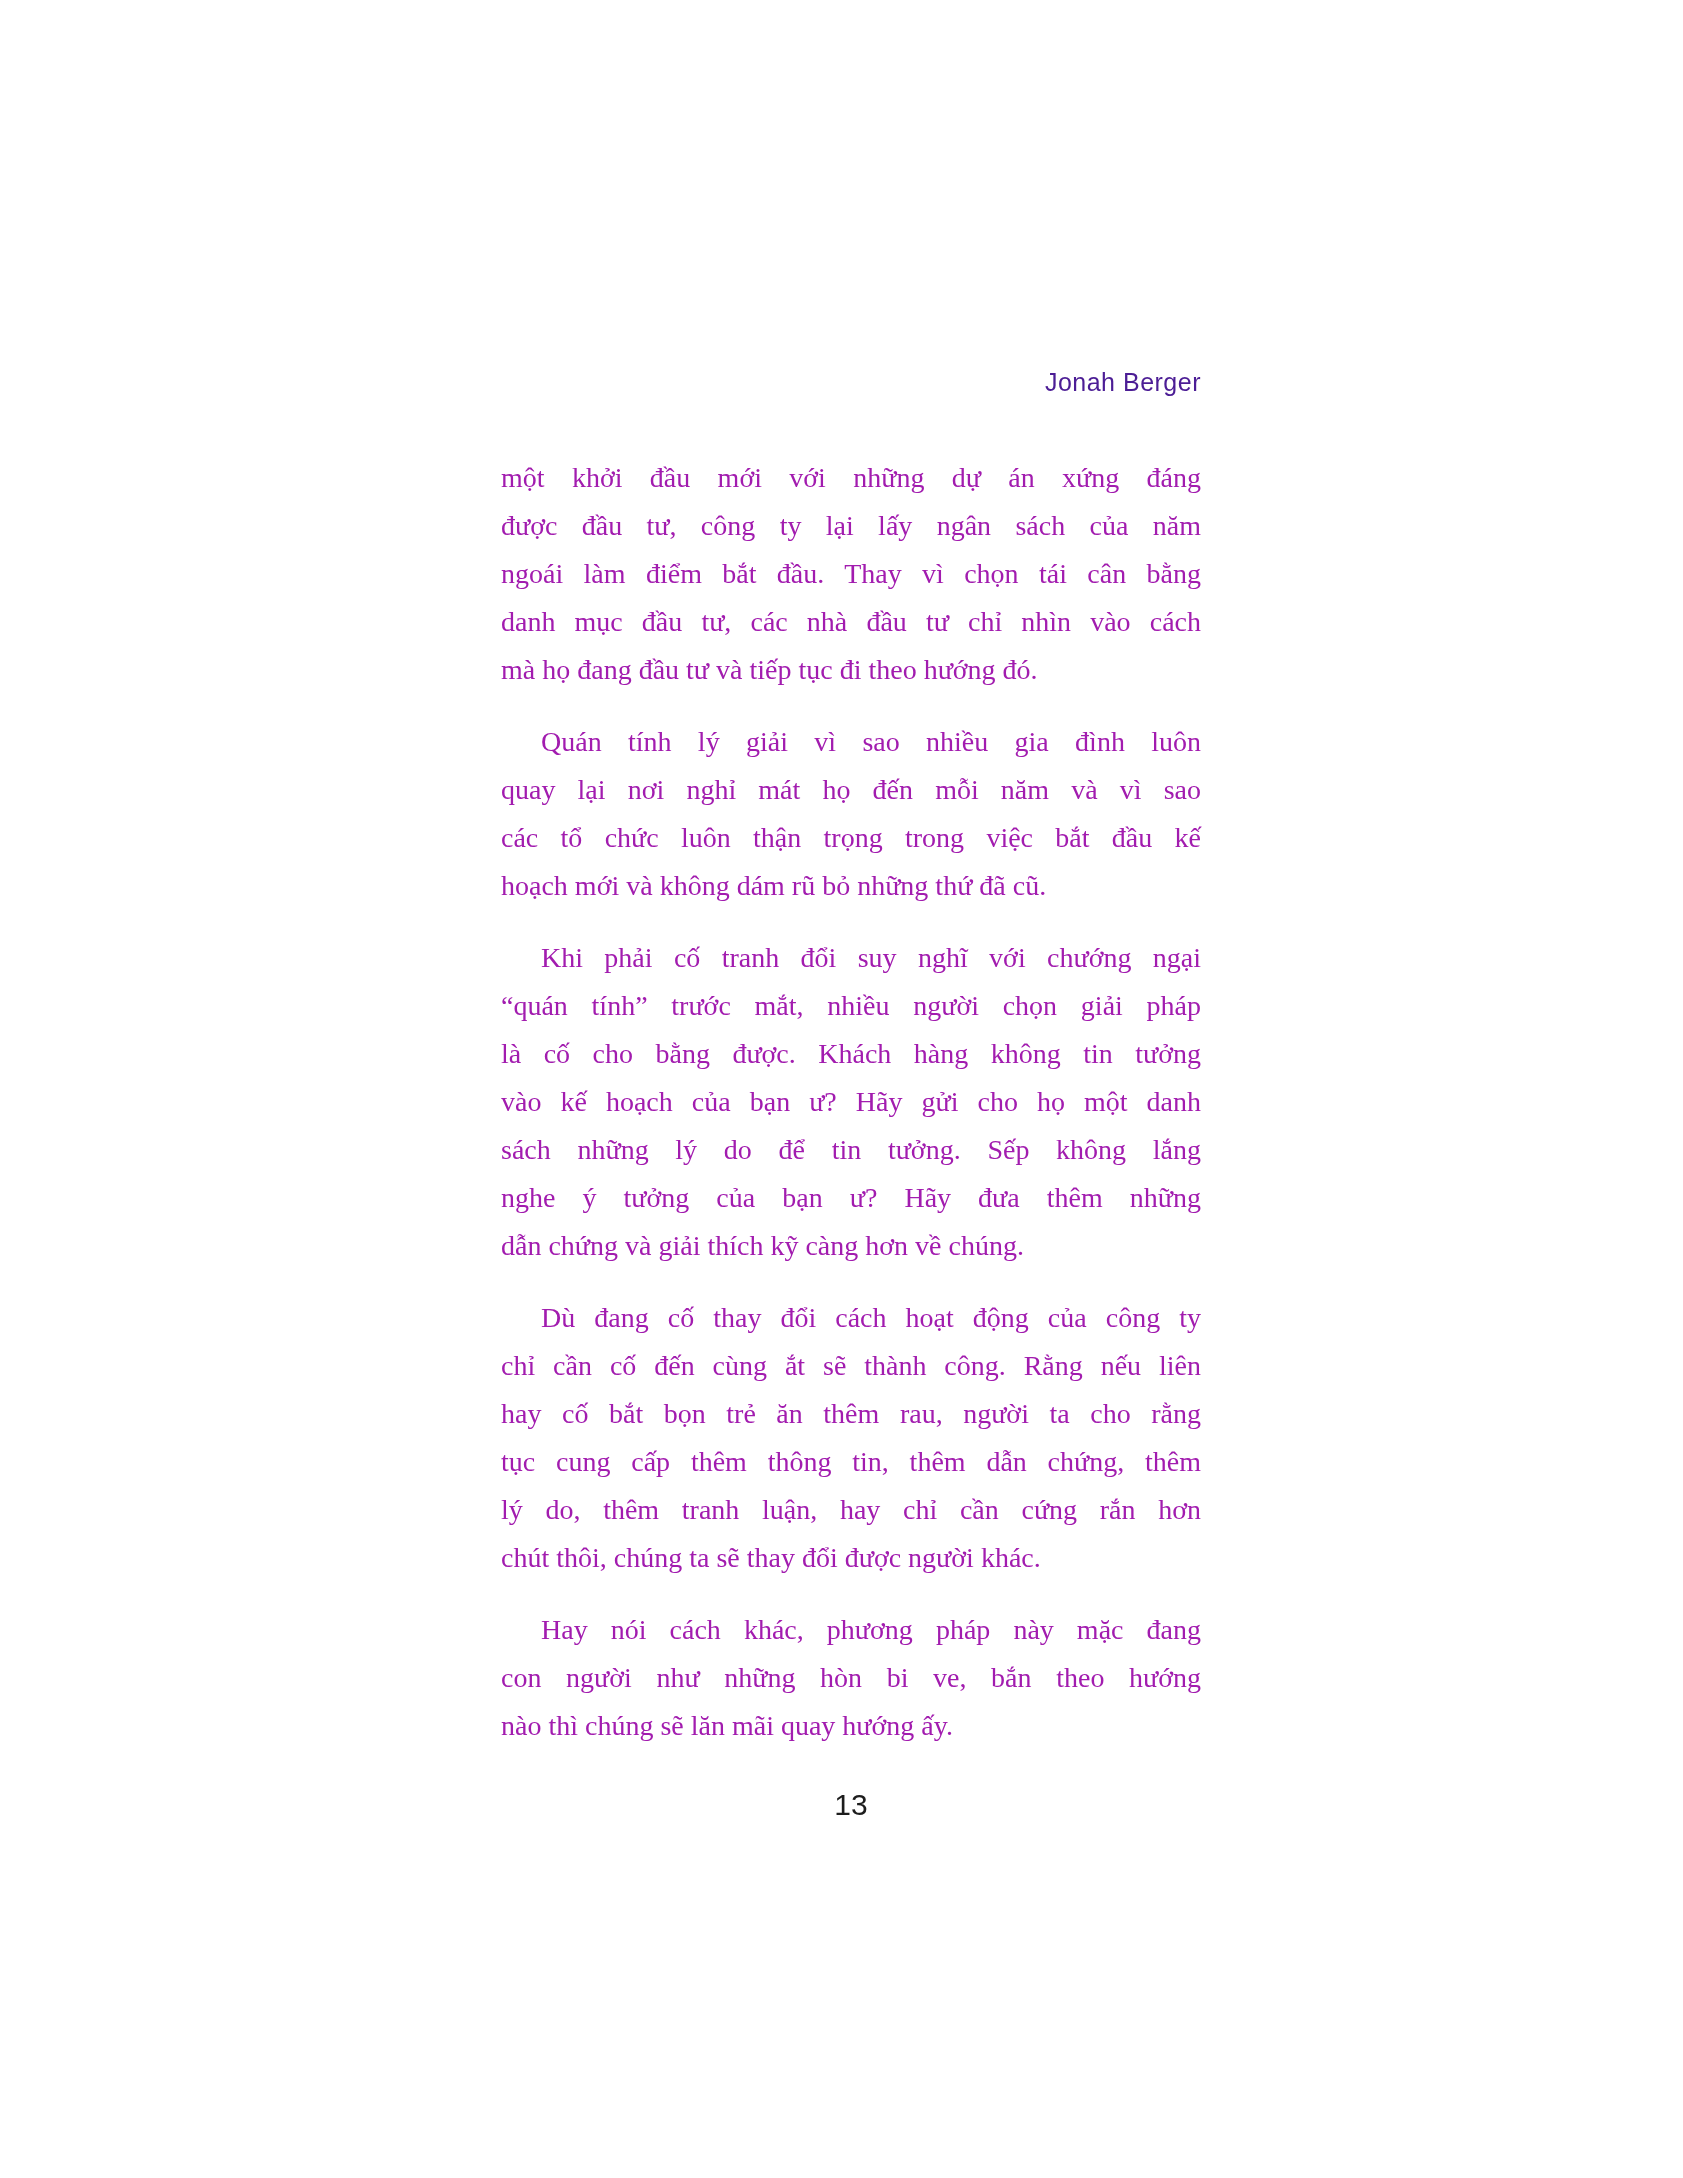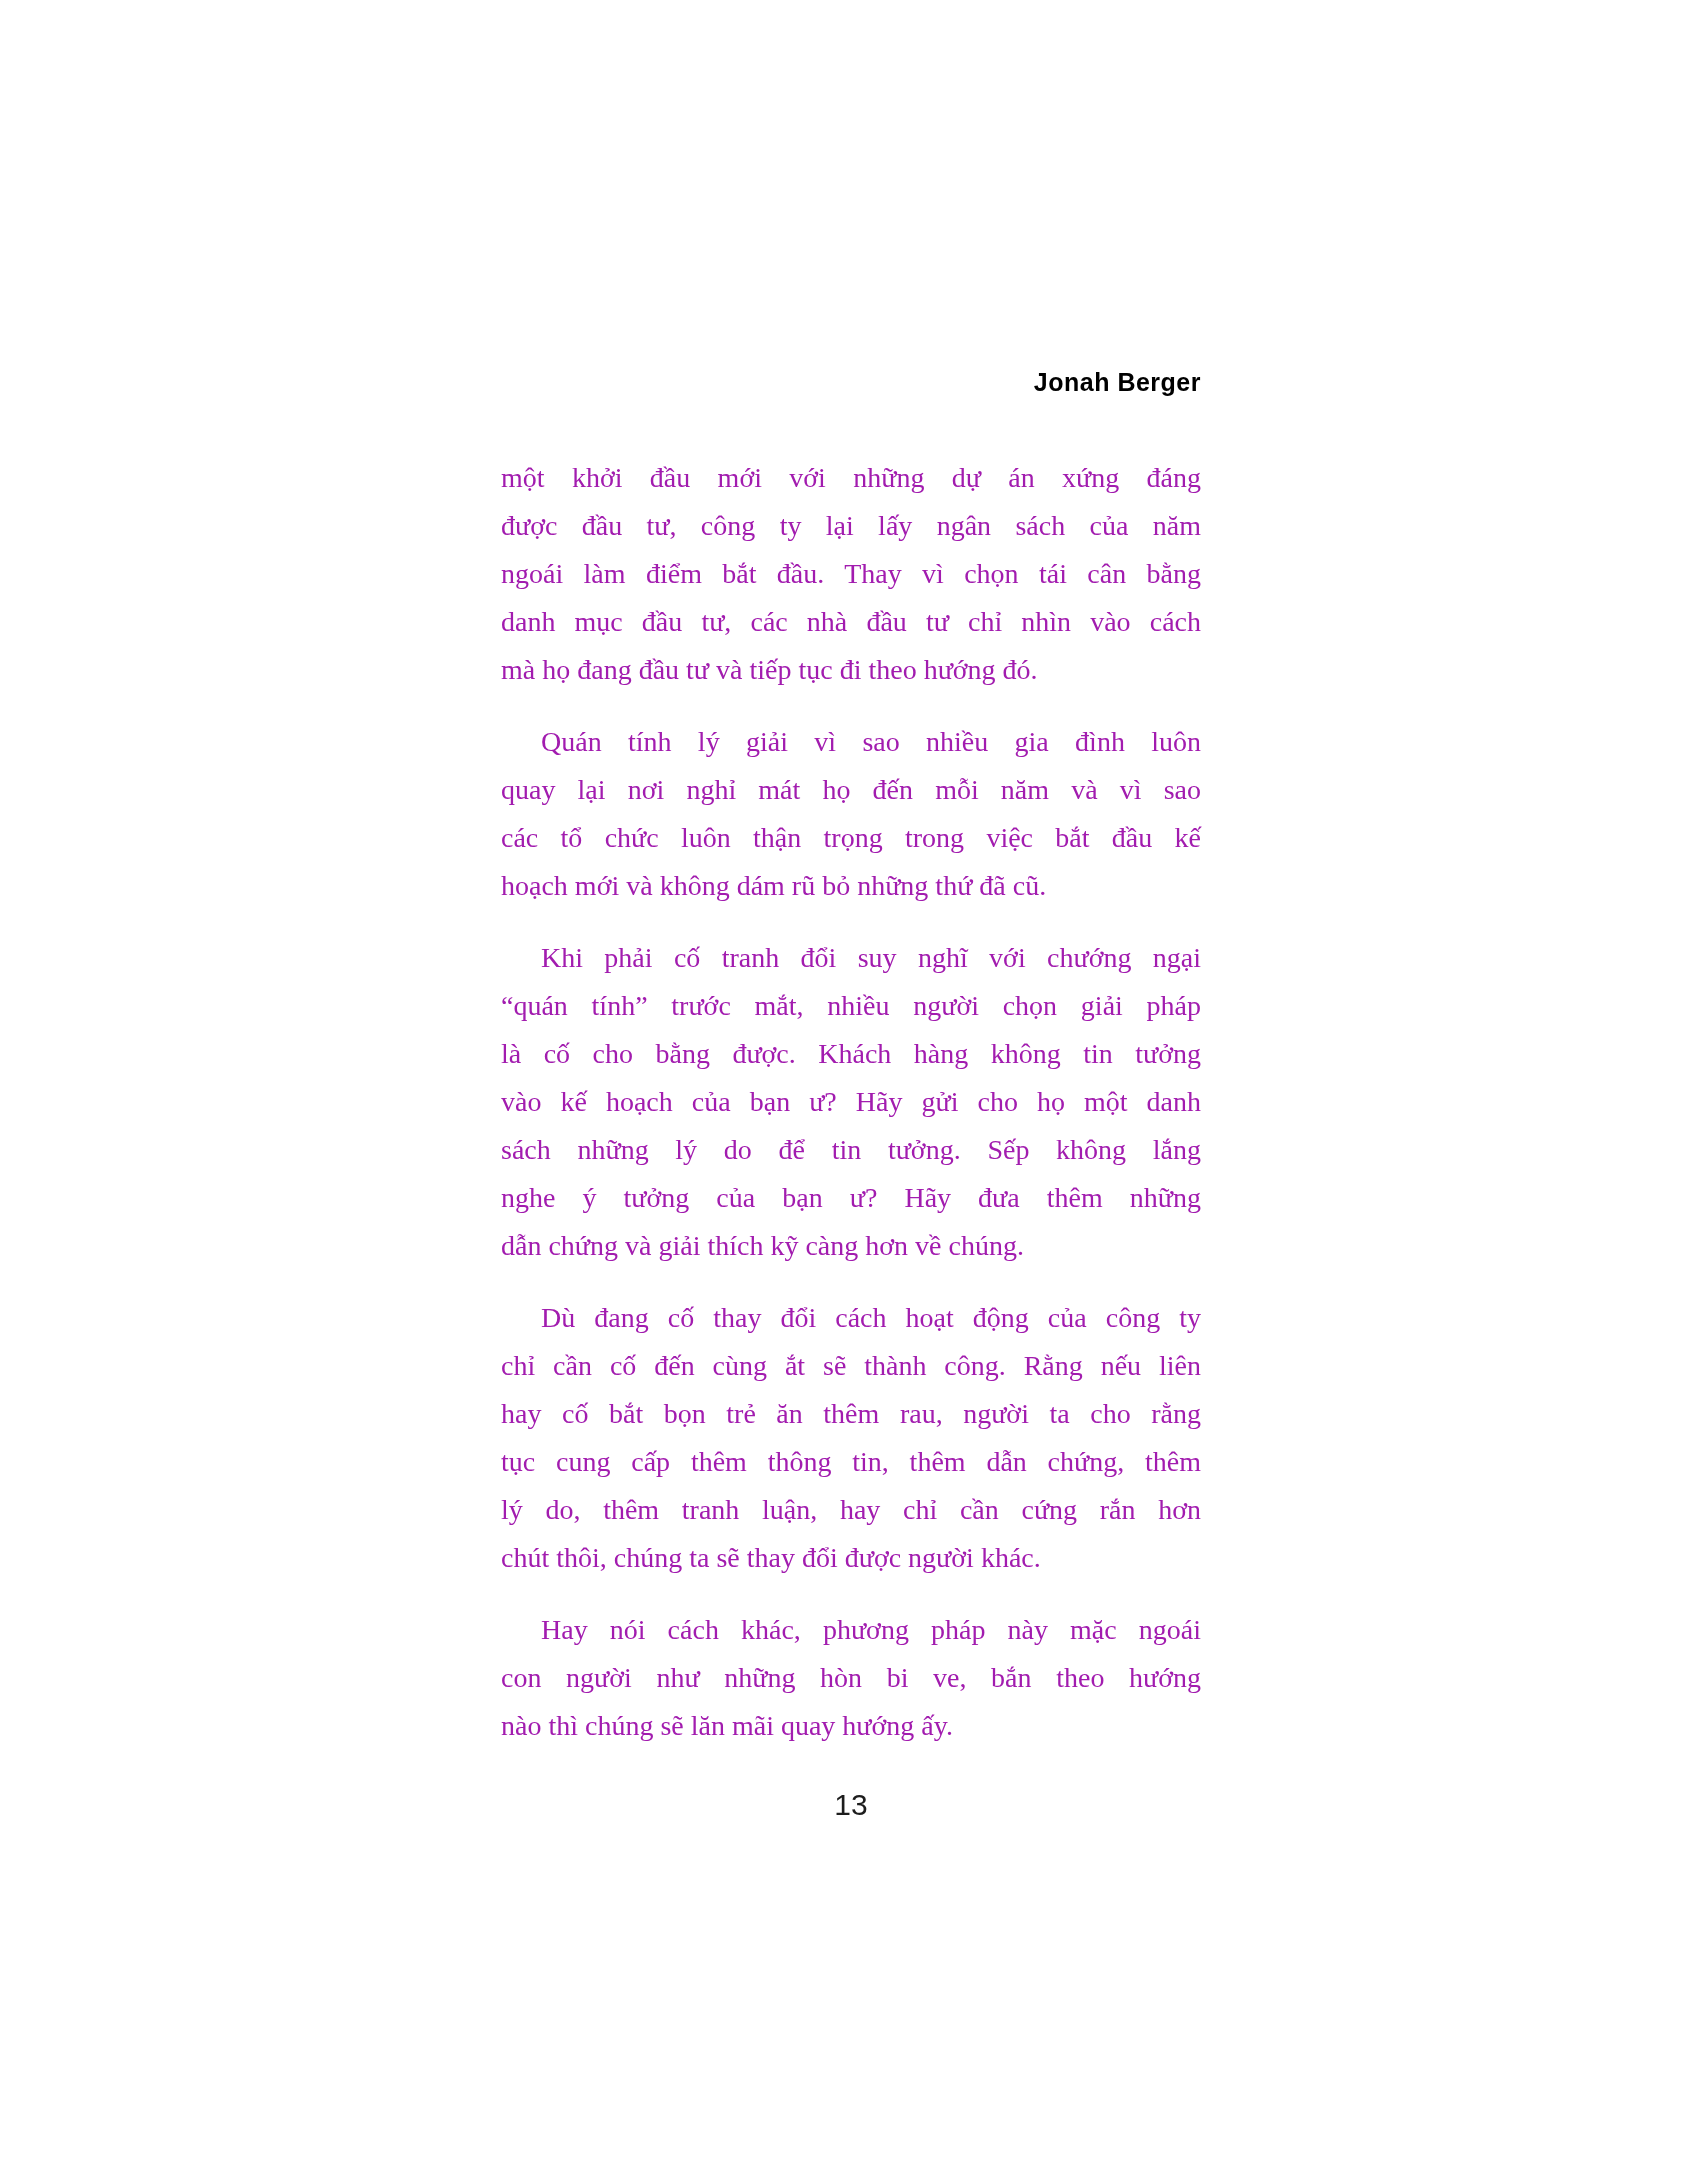--- a/index.html
+++ b/index.html
@@ -15,25 +15,25 @@
     overflow: hidden;
     font-family: "Liberation Serif", "DejaVu Serif", serif;
   }
   .running-header {
     position: absolute;
     top: 368px;
     left: 501px;
     width: 700px;
     text-align: right;
     font-family: "Liberation Sans", "DejaVu Sans", sans-serif;
-    font-weight: bold;
+    font-weight: normal;
     font-size: 25px;
     line-height: 28px;
     letter-spacing: 0.5px;
-    color: #000000;
+    color: #4c1d95;
   }
   .text-block {
     position: absolute;
     top: 454px;
     left: 501px;
     width: 700px;
     color: #a21caf;
     font-size: 28px;
   }
   .paragraph {
@@ -98,21 +98,21 @@
       </div>
       <div class="paragraph">
         <div class="line first-indent">Dù đang cố thay đổi cách hoạt động của công ty</div>
         <div class="line">chỉ cần cố đến cùng ắt sẽ thành công. Rằng nếu liên</div>
         <div class="line">hay cố bắt bọn trẻ ăn thêm rau, người ta cho rằng</div>
         <div class="line">tục cung cấp thêm thông tin, thêm dẫn chứng, thêm</div>
         <div class="line">lý do, thêm tranh luận, hay chỉ cần cứng rắn hơn</div>
         <div class="line last">chút thôi, chúng ta sẽ thay đổi được người khác.</div>
       </div>
       <div class="paragraph">
-        <div class="line first-indent">Hay nói cách khác, phương pháp này mặc ngoái</div>
+        <div class="line first-indent">Hay nói cách khác, phương pháp này mặc đang</div>
         <div class="line">con người như những hòn bi ve, bắn theo hướng</div>
         <div class="line last">nào thì chúng sẽ lăn mãi quay hướng ấy.</div>
       </div>
     </div>
 
   <div class="page-number">13</div>
 </div>
 
 
 </body></html>

